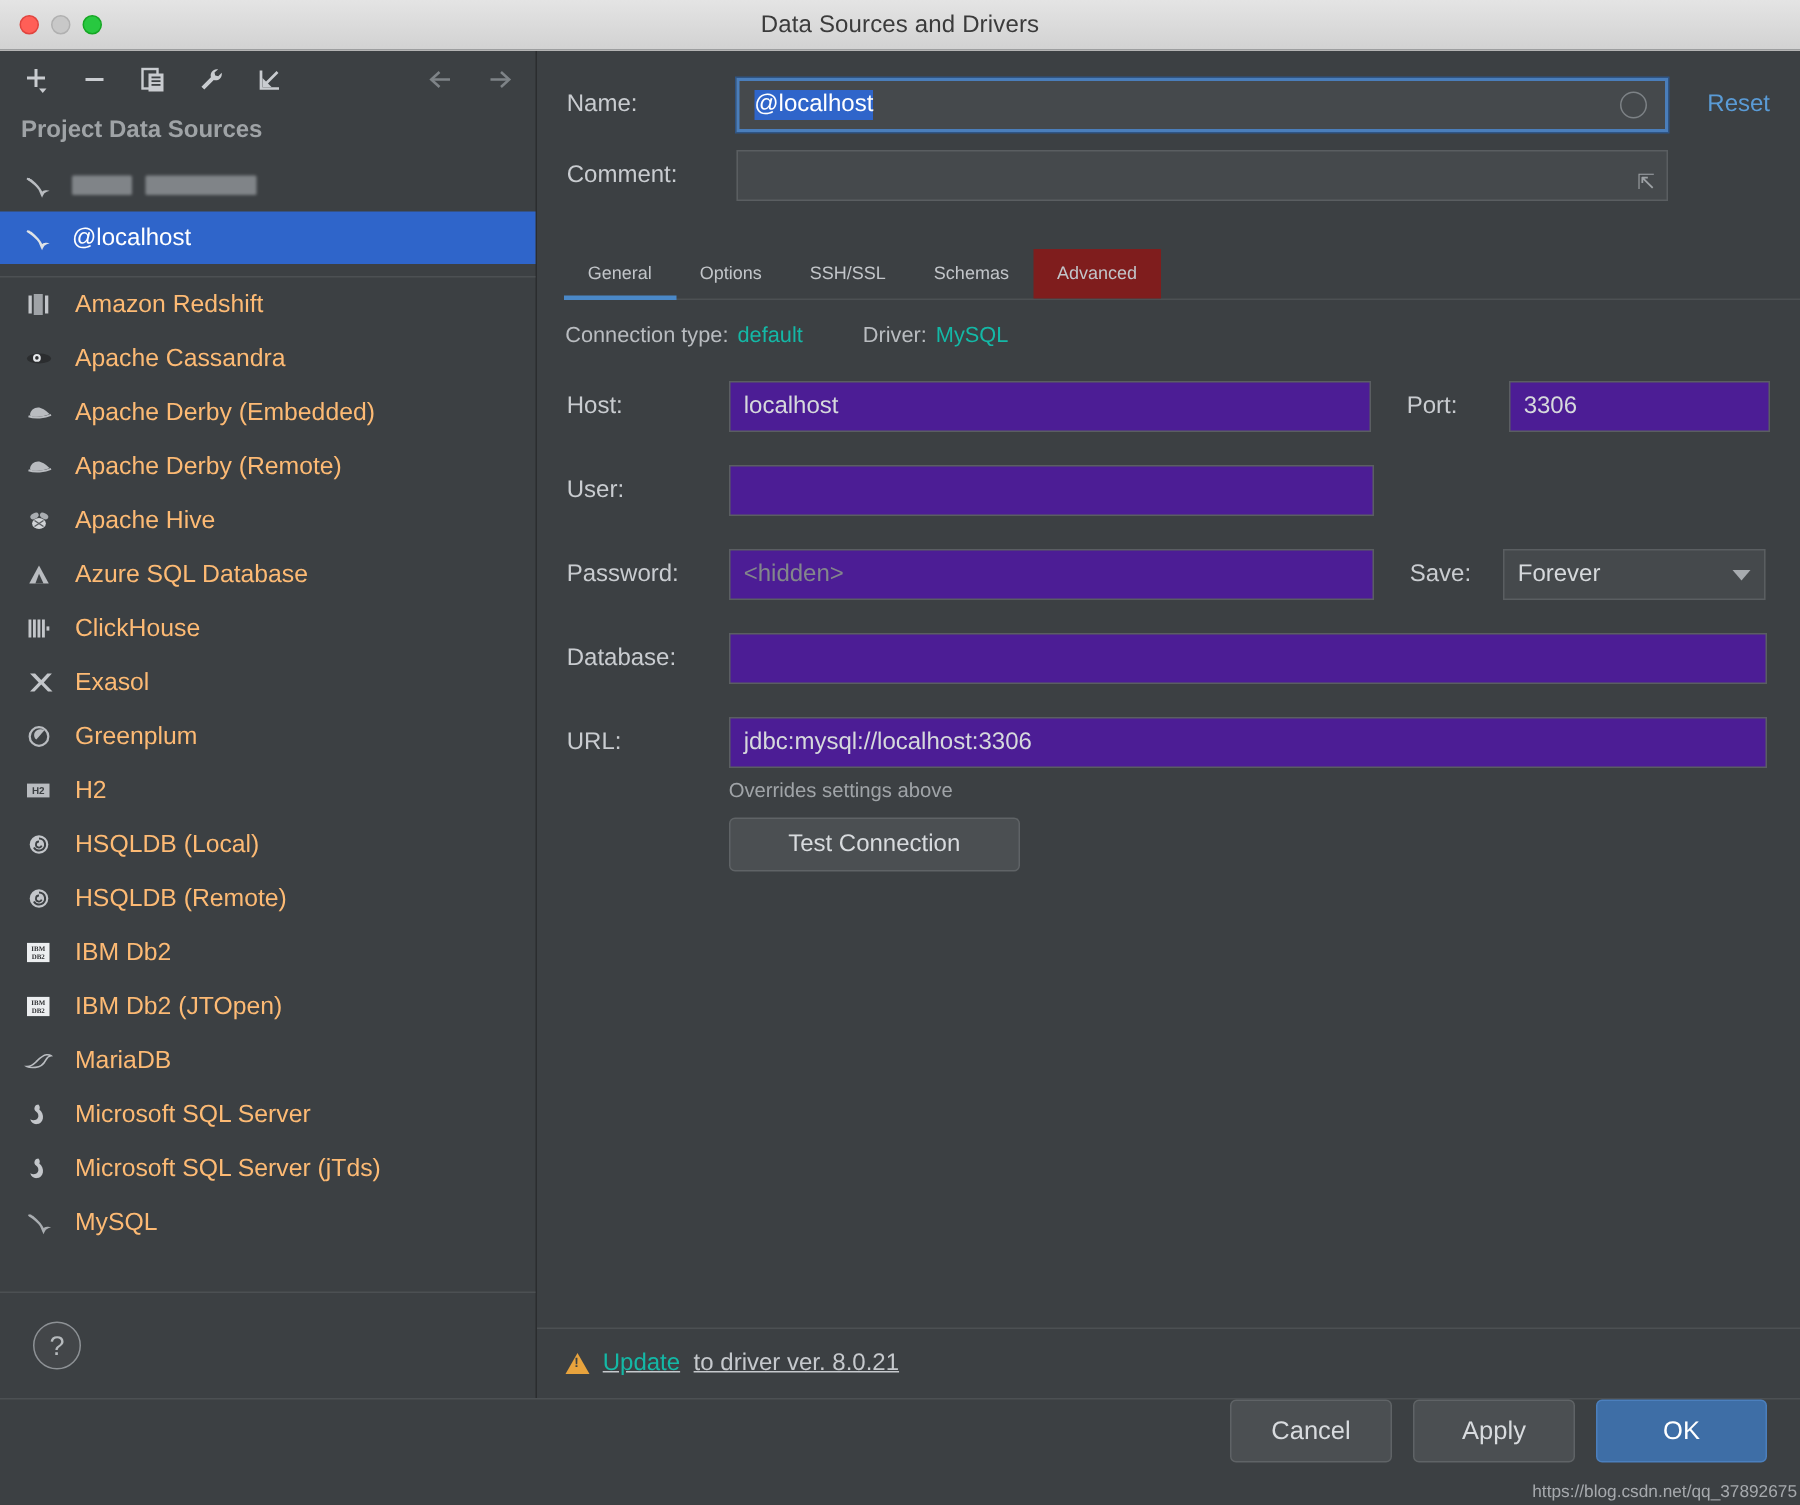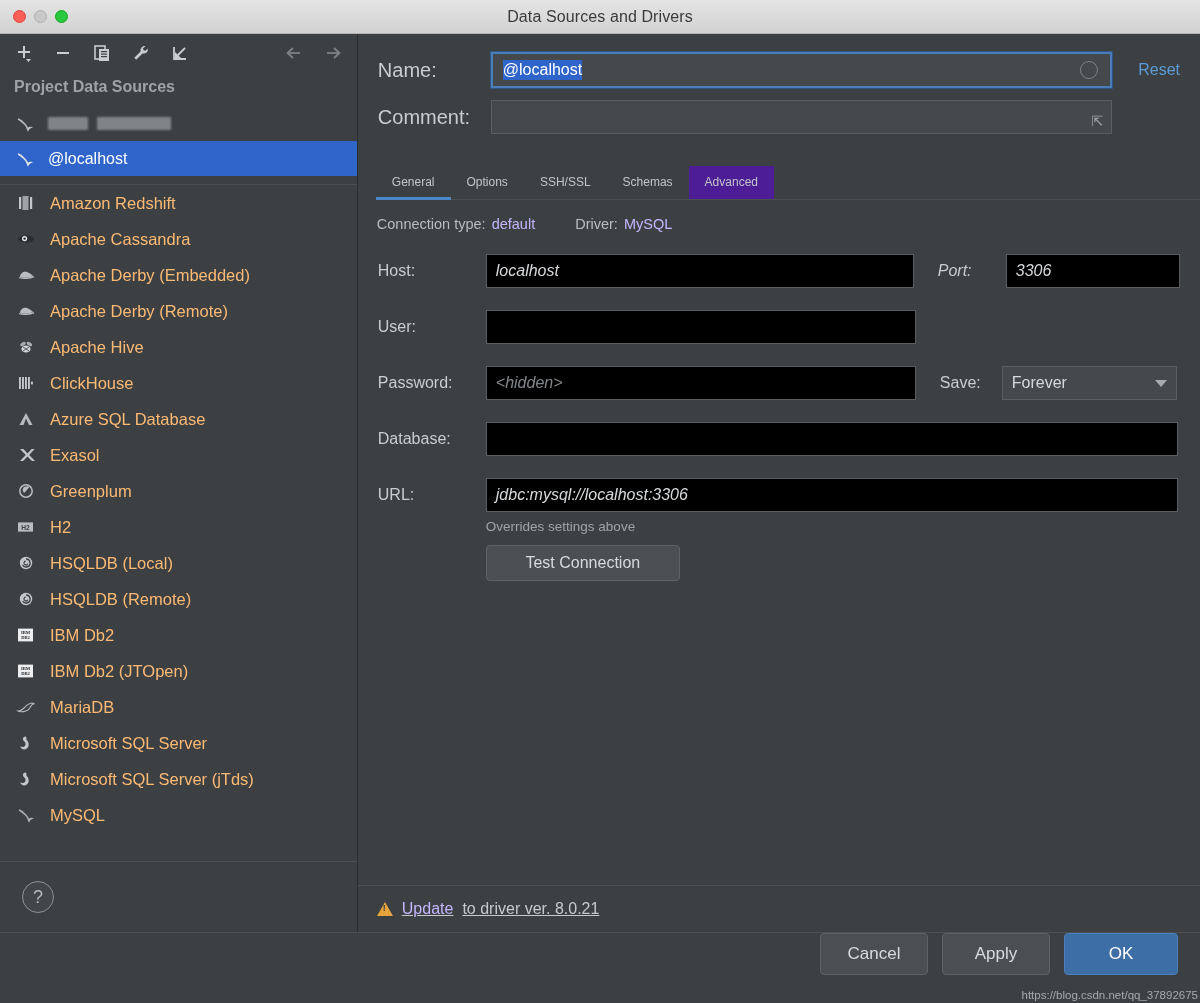--- a/index.html
+++ b/index.html
@@ -178,21 +178,21 @@
 
   .rp-top {
     padding: 18px 20px 0 20px;
   }
   .field-row {
     display: flex;
     align-items: center;
     margin-bottom: 12px;
   }
   .field-label {
-    font-size: 20px;
+    font-size: 16px;
     color: #c9ccd0;
     width: 113px;
     flex: 0 0 113px;
   }
   .txt {
     background: #45494c;
     border: 1px solid #5a5e61;
     height: 34px;
     color: #d6d9dc;
     font-size: 16px;
@@ -250,63 +250,62 @@
     text-align: right;
   }
   .tab.active::after {
     content: "";
     position: absolute;
     left: 0; right: 0; bottom: -1px;
     height: 3px;
     background: #4a88c7;
   }
   .tab.hovered {
-    background: #4c1d95;
+    background: #7f1d1d;
   }
   .tabs-fill { flex: 1 1 auto; }
 
   .conn-row {
     display: flex;
     align-items: center;
     font-size: 14.5px;
     color: #b9bcc0;
     padding: 16px 0 0 19px;
     gap: 6px;
   }
-  .link-blue { color: #c4b5fd; }
+  .link-blue { color: #14b8a6; }
   .conn-gap { width: 28px; }
 
   .form {
     padding: 22px 20px 0 20px;
   }
   .form-row {
     display: flex;
     align-items: center;
     margin-bottom: 22px;
   }
   .f-label {
     font-size: 16px;
     color: #c9ccd0;
     width: 108px;
     flex: 0 0 108px;
   }
   .f-input {
-    background: #000000;
+    background: #4c1d95;
     border: 1px solid #5a5e61;
     height: 34px;
     color: #d6d9dc;
     font-size: 16px;
     display: flex;
     align-items: center;
     padding: 0 9px;
-    font-style: italic;
   }
   .f-input.placeholder { color: #83878b; }
   .host-input { width: 430px; }
-  .port-label { width: 68px; flex: 0 0 68px; margin-left: 24px; font-size:16px; color:#c9ccd0;font-style:italic;}
+  .port-label { width: 68px; flex: 0 0 68px; margin-left: 24px; font-size:16px; color:#c9ccd0;}
   .port-input { width: 175px; }
   .user-input { width: 430px; }
   .pass-input { width: 430px; }
   .save-label { width: 62px; flex: 0 0 62px; margin-left: 24px; font-size:16px; color:#c9ccd0;}
   .save-select {
     width: 175px;
     background: #45494c;
     border: 1px solid #5a5e61;
     height: 34px;
     color: #d6d9dc;
@@ -557,38 +556,38 @@
               <ellipse cx="7" cy="6" rx="3" ry="1.8" fill="#a9adb1" transform="rotate(-28 7 6)"></ellipse>
               <ellipse cx="13.4" cy="6" rx="3" ry="1.8" fill="#a9adb1" transform="rotate(28 13.4 6)"></ellipse>
             </svg>
           </span>
           <span>Apache Hive</span>
         </div>
 
         <div class="driver-row">
           <span class="drv-icon">
             <svg width="20" height="18" viewBox="0 0 20 18">
+              <path d="M10 3 L16.5 15 L3.5 15 Z" fill="#b9bcc0"></path>
+              <path d="M10 8.5 L13 15 L7.6 15 Z" fill="#3c4043"></path>
+            </svg>
+          </span>
+          <span>Azure SQL Database</span>
+        </div>
+
+        <div class="driver-row">
+          <span class="drv-icon">
+            <svg width="20" height="18" viewBox="0 0 20 18">
               <rect x="3" y="3" width="1.9" height="12" fill="#c3c6ca"></rect>
               <rect x="6" y="3" width="1.9" height="12" fill="#c3c6ca"></rect>
               <rect x="9" y="3" width="1.9" height="12" fill="#c3c6ca"></rect>
               <rect x="12" y="3" width="1.9" height="12" fill="#c3c6ca"></rect>
               <rect x="15" y="7.6" width="1.9" height="2.8" fill="#c3c6ca"></rect>
             </svg>
           </span>
           <span>ClickHouse</span>
-        </div>
-
-        <div class="driver-row">
-          <span class="drv-icon">
-            <svg width="20" height="18" viewBox="0 0 20 18">
-              <path d="M10 3 L16.5 15 L3.5 15 Z" fill="#b9bcc0"></path>
-              <path d="M10 8.5 L13 15 L7.6 15 Z" fill="#3c4043"></path>
-            </svg>
-          </span>
-          <span>Azure SQL Database</span>
         </div>
 
         <div class="driver-row">
           <span class="drv-icon">
             <svg width="20" height="18" viewBox="0 0 20 18">
               <path d="M4 3 L9.8 9 L4 15 L7 15 L11.5 10.4 L16 15 L19 15 L13.2 9 L18.6 3 L15.6 3 L11.5 7.4 L7.4 3 Z" fill="#c3c6ca"></path>
             </svg>
           </span>
           <span>Exasol</span>
         </div>

